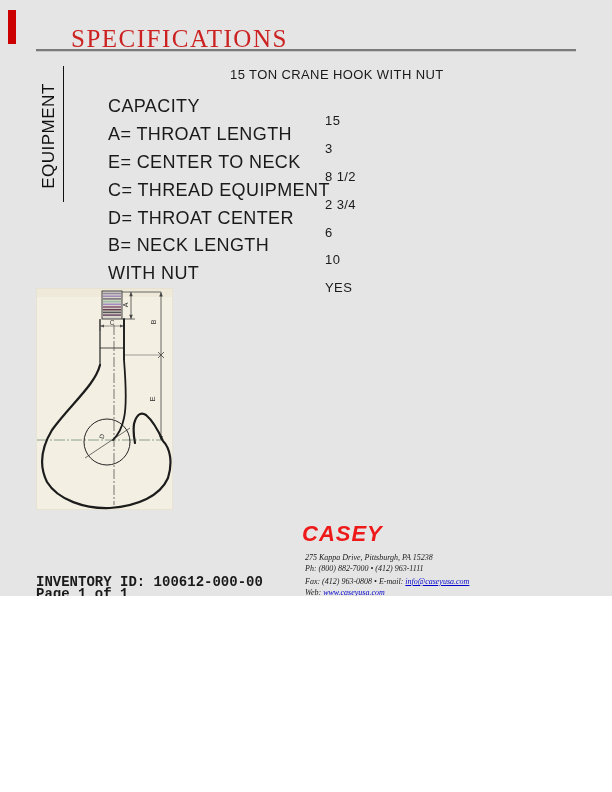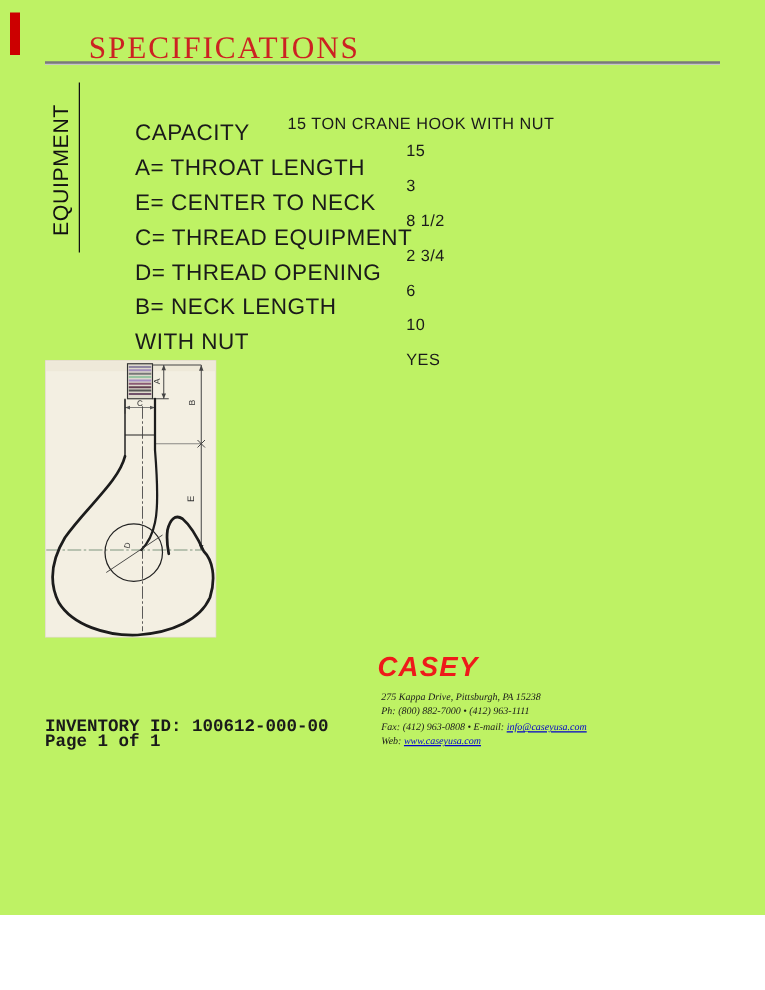--- a/index.html
+++ b/index.html
@@ -1,34 +1,34 @@
 <!DOCTYPE html>
 <html><head>
 <meta charset="utf-8">
 <style>
   html,body{margin:0;padding:0;background:#ffffff;}
-  .page{position:relative;width:612px;height:732px;background:#bef264;overflow:hidden;
+  .page{position:relative;width:612px;height:596px;background:#e5e5e5;overflow:hidden;
         font-family:"Liberation Sans", sans-serif;}
 
   .accent-bar{position:absolute;left:8px;top:10px;width:8px;height:34px;background:#cc0000;}
 
   .doc-title{position:absolute;left:71px;top:25px;
              font-family:"Liberation Serif", serif;font-size:25px;color:#cc2222;
              letter-spacing:1.5px;white-space:nowrap;}
   .title-rule{position:absolute;left:36px;top:49px;width:540px;height:2px;
               background:#7a7a7a;border-bottom:1px solid #c8c8c8;}
 
   .side-label{position:absolute;left:-26px;top:126px;width:150px;height:20px;
               transform:rotate(-90deg);text-align:center;
               font-size:17px;color:#111;letter-spacing:.5px;}
   .side-rule{position:absolute;left:63px;top:66px;height:136px;width:0;
              border-left:1.5px solid #111;}
 
   .spec-title{position:absolute;left:230px;top:67px;font-size:13px;color:#1a1a1a;
-              letter-spacing:.4px;white-space:nowrap;margin-top:24px;}
+              letter-spacing:.4px;white-space:nowrap;}
   .spec-label{position:absolute;left:108px;font-size:18px;color:#1a1a1a;
               letter-spacing:.4px;white-space:nowrap;}
   .spec-value{position:absolute;left:325px;font-size:13px;color:#1a1a1a;
               letter-spacing:.4px;white-space:nowrap;margin-top:17px;}
 
   .drawing{position:absolute;left:36px;top:288px;width:137px;height:222px;}
 
   .inv-block{position:absolute;left:36px;top:576px;
              font-family:Liberation Mono, monospace;font-size:14px;font-weight:700;
              color:#1a1a1a;line-height:12px;white-space:nowrap;}
@@ -60,21 +60,21 @@
   <div class="spec-title">15 TON CRANE HOOK WITH NUT</div>
 
   <div class="spec-label" style="top:96px">CAPACITY</div>
   <div class="spec-value" style="top:96px">15</div>
   <div class="spec-label" style="top:124px">A= THROAT LENGTH</div>
   <div class="spec-value" style="top:124px">3</div>
   <div class="spec-label" style="top:152px">E= CENTER TO NECK</div>
   <div class="spec-value" style="top:152px">8 1/2</div>
   <div class="spec-label" style="top:180px">C= THREAD EQUIPMENT</div>
   <div class="spec-value" style="top:180px">2 3/4</div>
-  <div class="spec-label" style="top:208px">D= THREAD OPENING</div>
+  <div class="spec-label" style="top:208px">D= THROAT CENTER</div>
   <div class="spec-value" style="top:208px">6</div>
   <div class="spec-label" style="top:235px">B= NECK LENGTH</div>
   <div class="spec-value" style="top:235px">10</div>
   <div class="spec-label" style="top:263px">WITH NUT</div>
   <div class="spec-value" style="top:263px">YES</div>
 
   <svg class="drawing" viewBox="0 0 137 222">
     <rect x="0" y="0" width="137" height="222" fill="#f3efe2" stroke="#ddd6c2" stroke-width="1"></rect>
     <rect x="1" y="1" width="135" height="8" fill="#eee9d9"></rect>
 

